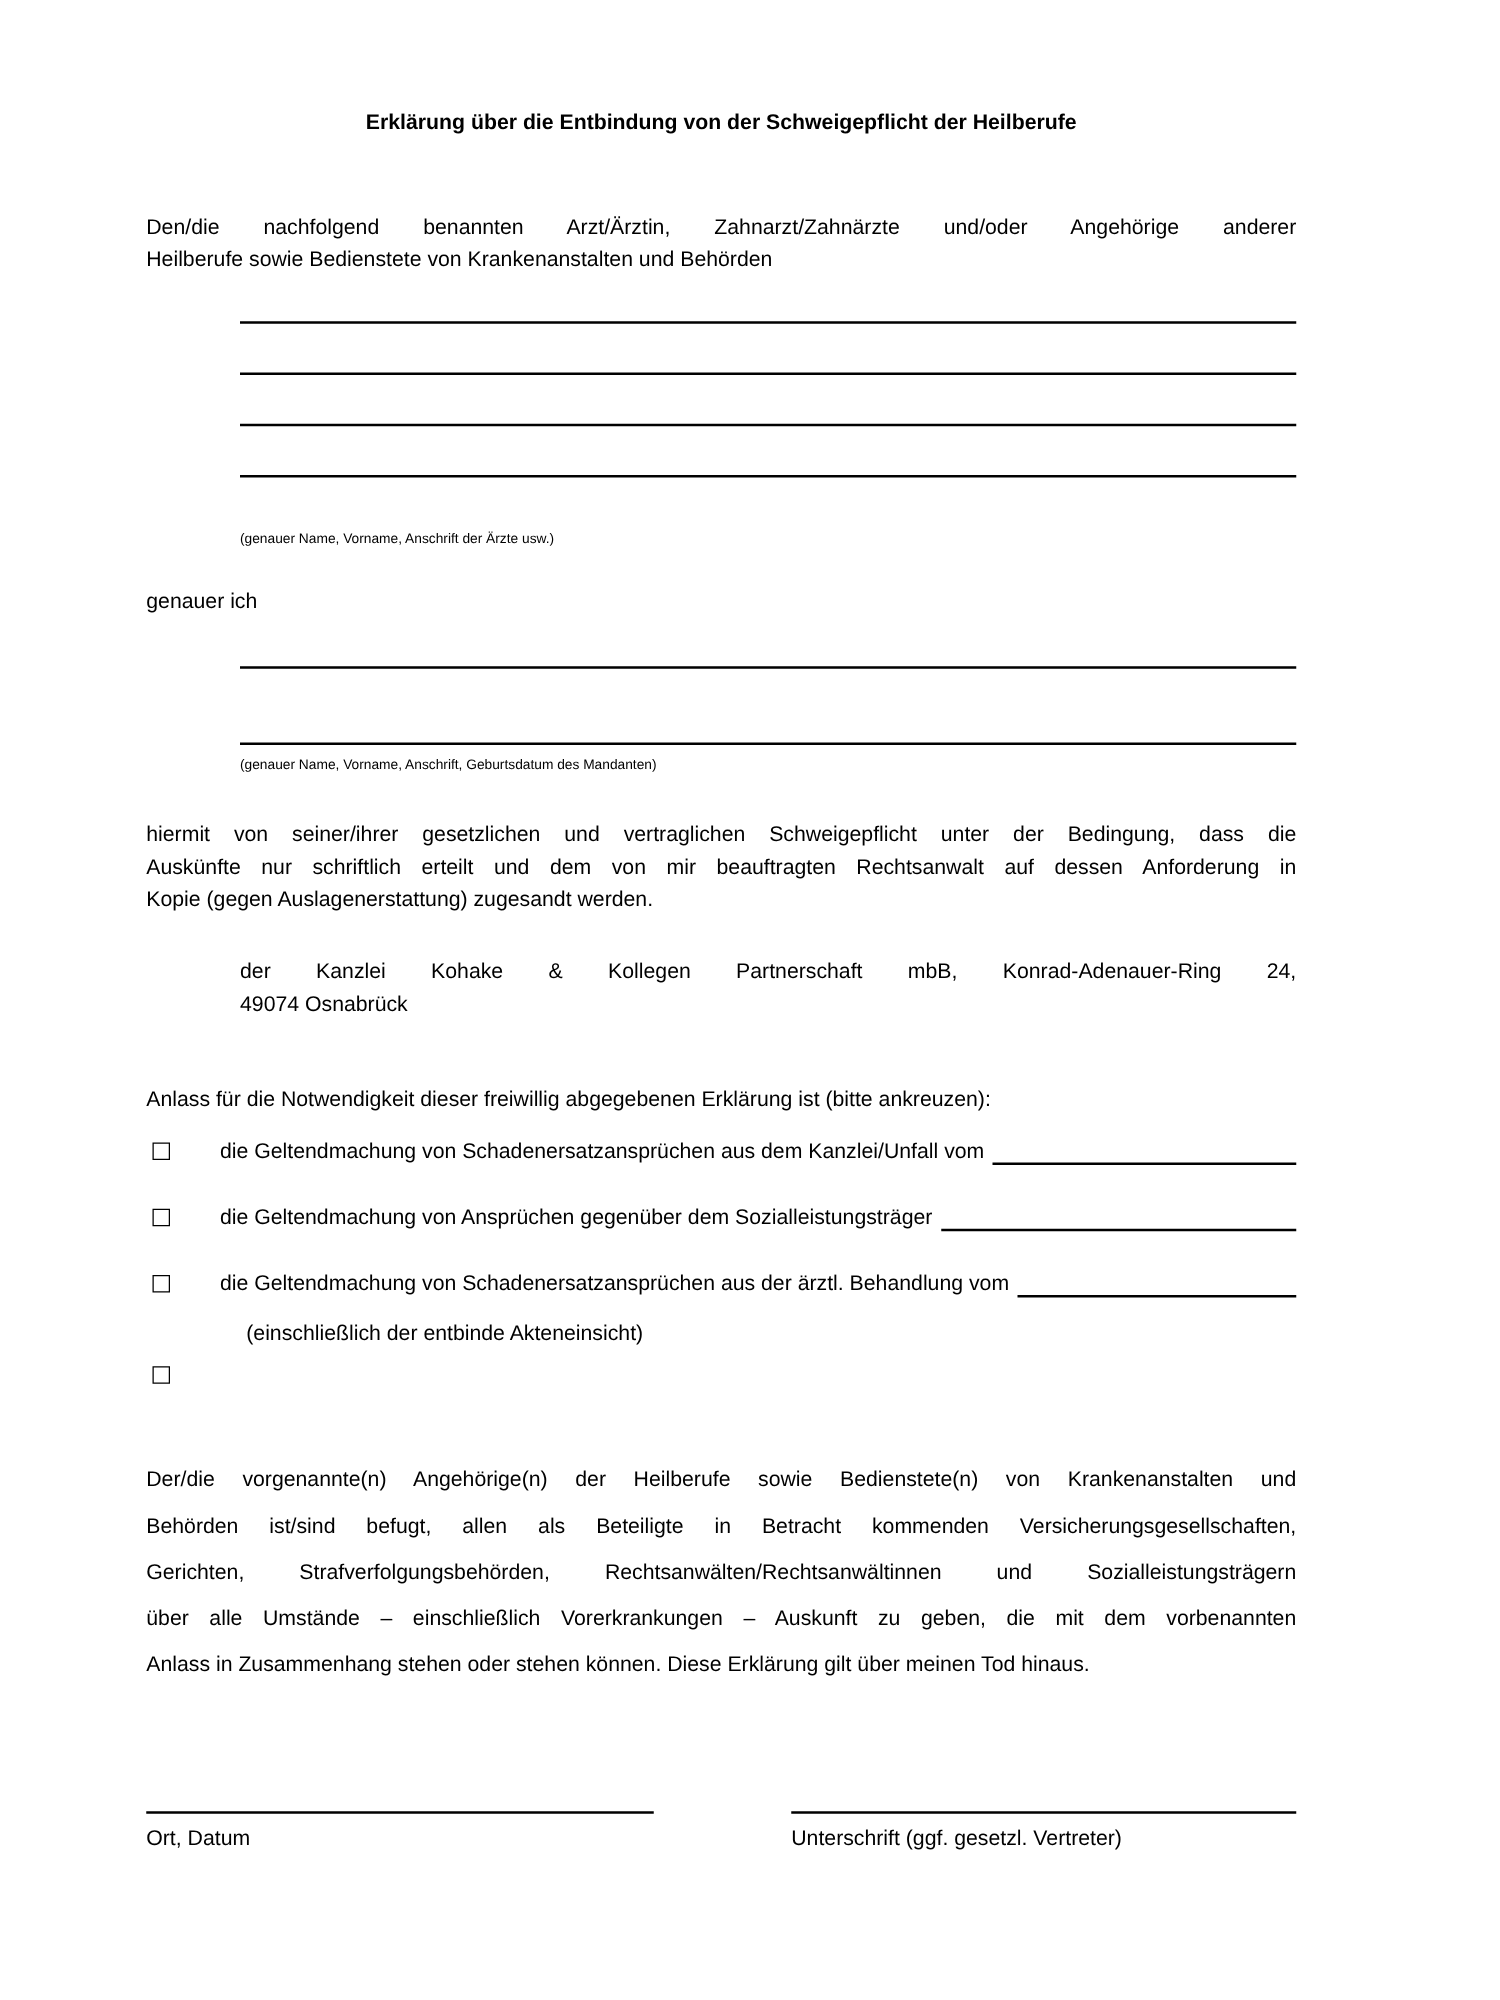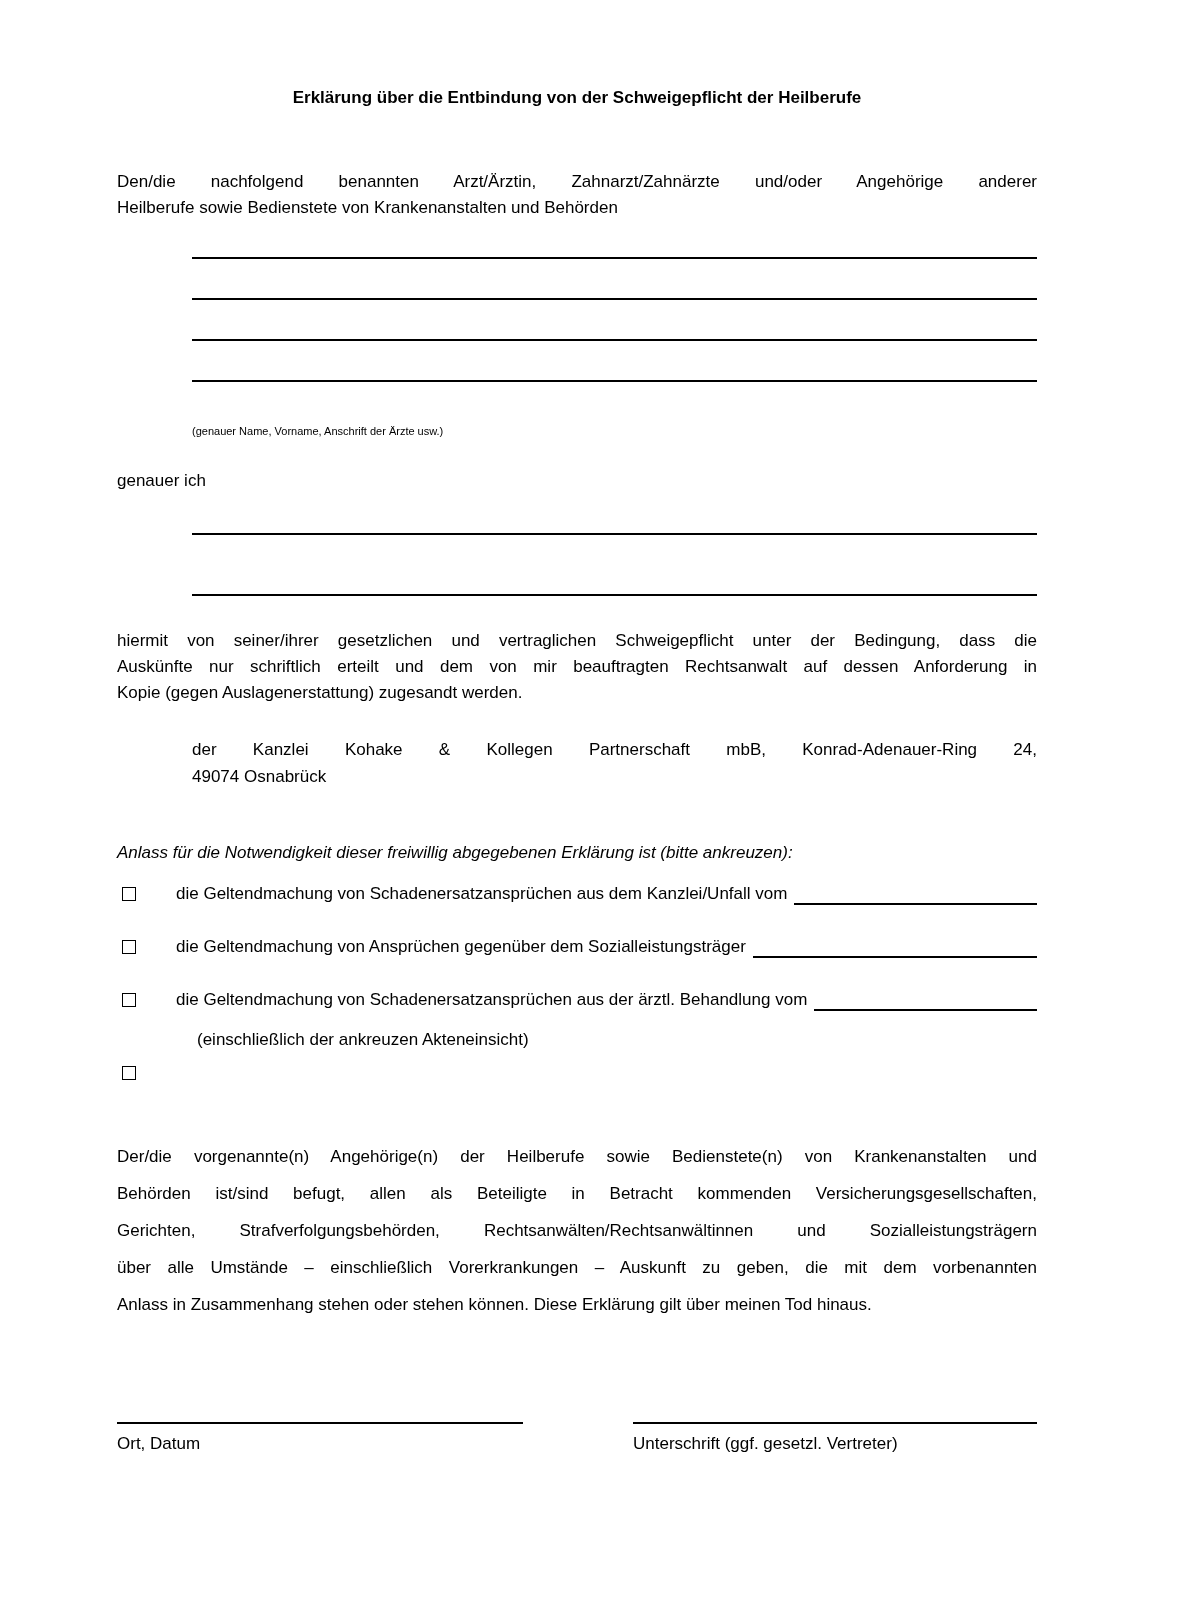--- a/index.html
+++ b/index.html
@@ -48,21 +48,21 @@
   .client-caption { margin-top: 5px; }
 
   .condition { margin-top: 32px; }
 
   .law-firm {
     margin-top: 30px;
     margin-left: 75px; width: 845px;
     font-size: 17px; line-height: 27px;
   }
 
-  .reason-heading { margin-top: 52px; font-size: 17px; line-height: 22px; font-style: italic; }
+  .reason-heading { margin-top: 52px; font-size: 17px; line-height: 22px; }
 
   .cb-row { display: flex; line-height: 22px; font-size: 17px; }
   .cb-row-1 { margin-top: 19px; }
   .cb-row-n { margin-top: 31px; }
   .cb-row-4 { margin-top: 15px; }
   .checkbox {
     flex: none;
     width: 14px; height: 14px;
     border: 1.5px solid #000;
     align-self: center;
@@ -111,20 +111,21 @@
 
     <div class="caption doctor-caption">(genauer Name, Vorname, Anschrift der Ärzte usw.)</div>
 
     <div class="release-lead">genauer ich</div>
 
     <div class="fill-indent">
       <div class="fl fl-c1"></div>
       <div class="fl fl-c2"></div>
     </div>
 
+    <div class="caption client-caption">(genauer Name, Vorname, Anschrift, Geburtsdatum des Mandanten)</div>
 
     <div class="para condition">
       <div class="jline">hiermit von seiner/ihrer gesetzlichen und vertraglichen Schweigepflicht unter der Bedingung, dass die</div>
       <div class="jline">Auskünfte nur schriftlich erteilt und dem von mir beauftragten Rechtsanwalt auf dessen Anforderung in</div>
       <div class="lline">Kopie (gegen Auslagenerstattung) zugesandt werden.</div>
     </div>
 
     <div class="law-firm">
       <div class="jline">der Kanzlei Kohake &amp; Kollegen Partnerschaft mbB, Konrad-Adenauer-Ring 24,</div>
       <div class="lline">49074 Osnabrück</div>
@@ -143,21 +144,21 @@
       <span class="cb-label">die Geltendmachung von Ansprüchen gegenüber dem Sozialleistungsträger</span>
       <span class="cb-blank"></span>
     </div>
 
     <div class="cb-row cb-row-n">
       <span class="checkbox"></span>
       <span class="cb-label">die Geltendmachung von Schadenersatzansprüchen aus der ärztl. Behandlung vom</span>
       <span class="cb-blank"></span>
     </div>
 
-    <div class="cb-note">(einschließlich der ankreuzen Akteneinsicht)</div>
+    <div class="cb-note">(einschließlich der entbinde Akteneinsicht)</div>
 
     <div class="cb-row cb-row-4">
       <span class="checkbox"></span>
       <span class="cb-label"></span>
     </div>
 
     <div class="para authorization">
       <div class="jline">Der/die vorgenannte(n) Angehörige(n) der Heilberufe sowie Bedienstete(n) von Krankenanstalten und</div>
       <div class="jline">Behörden ist/sind befugt, allen als Beteiligte in Betracht kommenden Versicherungsgesellschaften,</div>
       <div class="jline">Gerichten, Strafverfolgungsbehörden, Rechtsanwälten/Rechtsanwältinnen und Sozialleistungsträgern</div>

